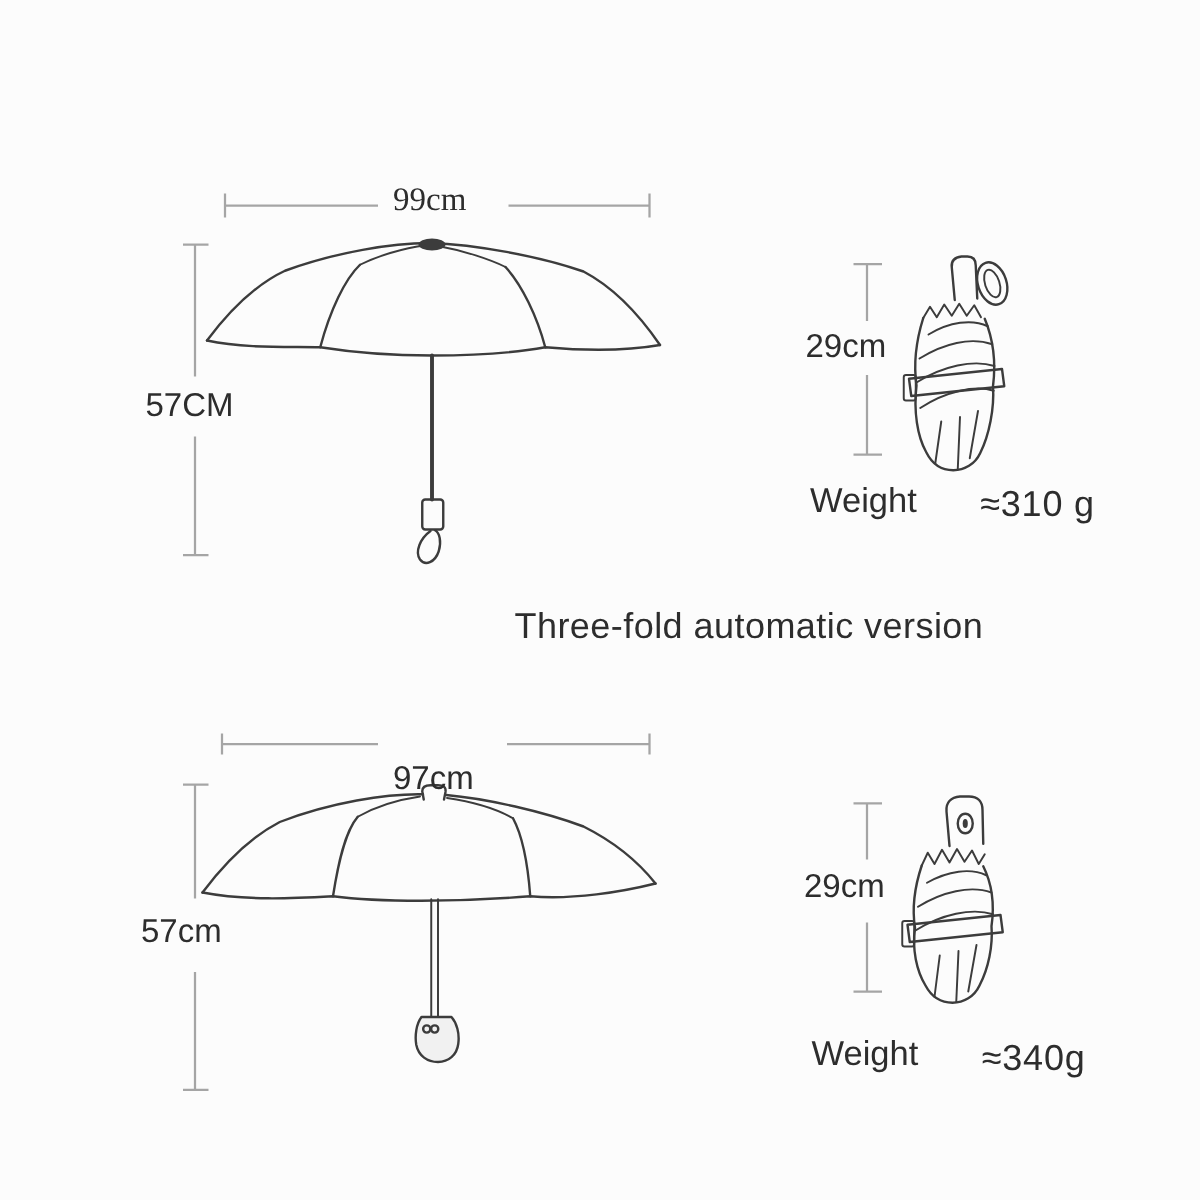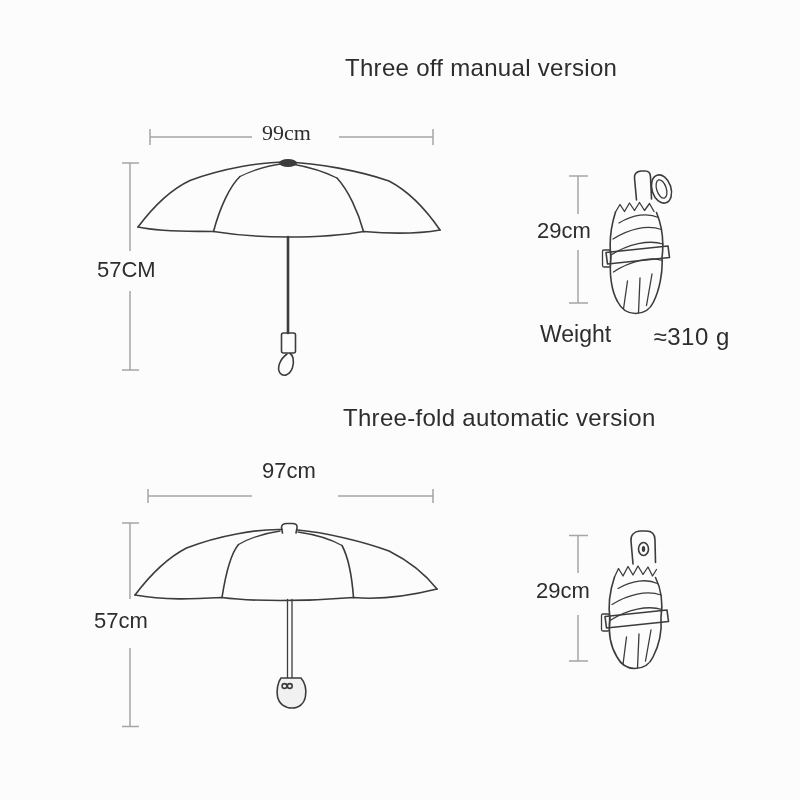--- a/index.html
+++ b/index.html
@@ -106,34 +106,36 @@
       <ellipse class="f-art" cx="643.5" cy="549" rx="1.7" ry="3"></ellipse>
       <path class="s-art-thin" d="M614.5,577 L618.5,568.5 L623,576 L628,566.5 L633,575 L638,566 L643,574.5 L648,567 L652.5,576 L656.5,569.5"></path>
       <path class="s-art" d="M614.5,577 C609.5,592 608,606 610,618.5 C608,633 611,647 617,657 C621,664.5 627.5,668.5 635,668.5 C642.5,668.5 649.5,664.5 653,657 C659,645.5 662,630.5 661,617.5 C663,603.5 661.5,589.5 655.5,577.5"></path>
       <path class="s-art-thin" d="M618,588.5 C632,580.5 647,578.5 657.5,583.5 M612,604.5 C628,594.5 647,590 661,595 M610,620.5 C627.5,609.5 648,605 662,609.5"></path>
       <path class="s-art-thin" d="M626.5,637 L623,664.5 M639,634 L637.5,668 M651,630 L645.5,661"></path>
       <path class="s-art" d="M605,616.5 L667,610 L668.5,621.5 L606.5,628 Z"></path>
       <rect class="s-art-thin" x="601.5" y="614" width="8" height="17" rx="1.5"></rect>
     </g>
   </svg>
 
-  <div class="label title" style="left:345px; top:54px;">Three off manual version</div>
 
   <div class="label dim" style="left:262px; top:120px;font-family:Liberation Serif, serif;">99cm</div>
 
   <div class="label dim" style="left:97px; top:257px;">57CM</div>
 
   <div class="label dim" style="left:537px; top:218px;">29cm</div>
 
   <div class="label weight" style="left:540px; top:320px;">
     <span>Weight </span><span class="val">≈310 g</span>
   </div>
 
   <div class="label title" style="left:343px; top:404px; font-size:24px;">Three-fold automatic version</div>
 
-  <div class="label dim" style="left:262px; top:458px;">97cm</div>
+  <div class="label dim" style="left:262px; top:506px;">97cm</div>
 
   <div class="label dim" style="left:94px; top:608px;">57cm</div>
 
   <div class="label dim" style="left:536px; top:578px;">29cm</div>
 
+  <div class="label weight" style="left:541px; top:689px;">
+    <span>Weight </span><span class="val">≈340g</span>
+  </div>
 
 </div>
 
 </body></html>

